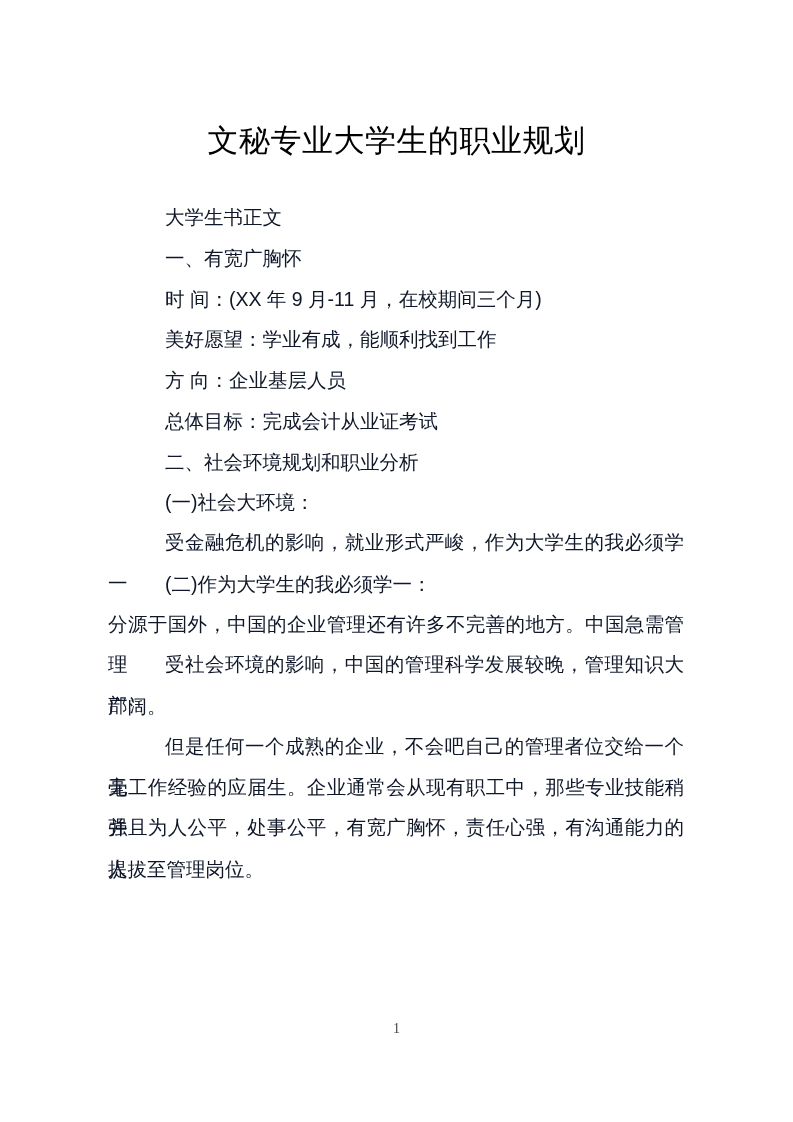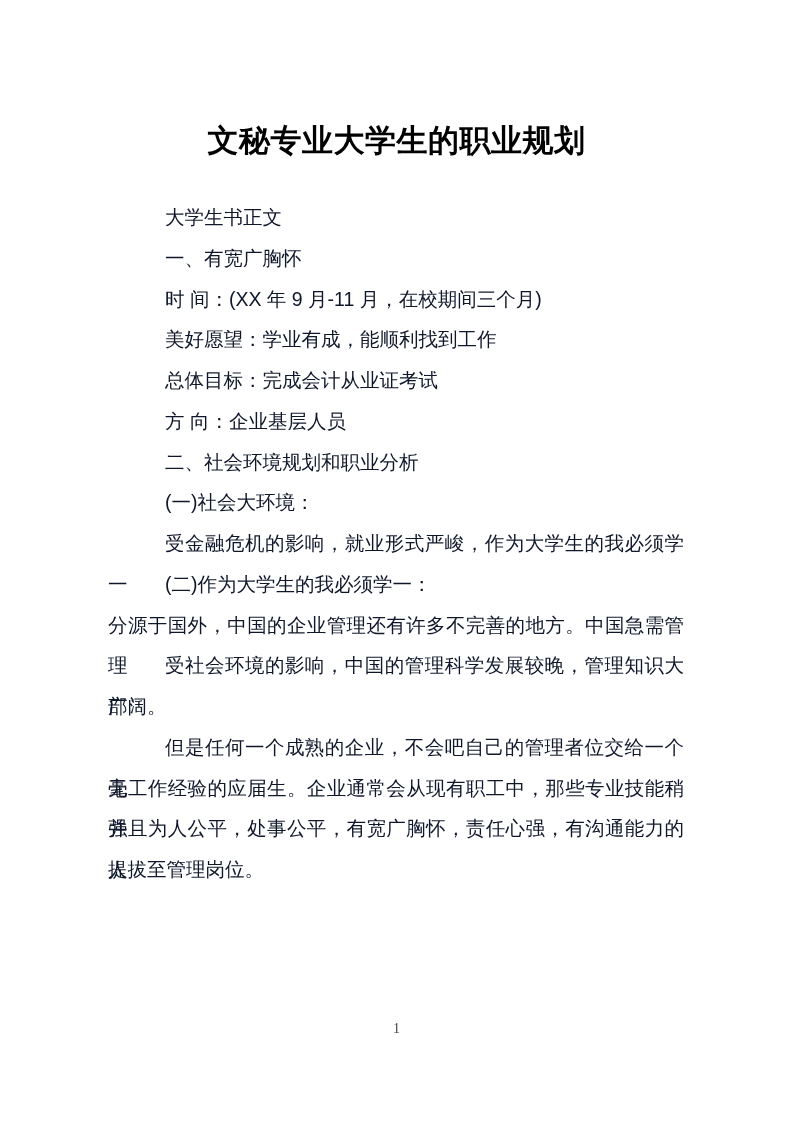--- a/index.html
+++ b/index.html
@@ -16,21 +16,21 @@
     font-family: "Liberation Sans", sans-serif;
     overflow: hidden;
   }
   .doc-title {
     position: absolute;
     top: 96px;
     left: 0;
     width: 100%;
     text-align: center;
     font-size: 31px;
-    font-weight: bold;
+    font-weight: normal;
     line-height: 48px;
     letter-spacing: 0.5px;
     color: #000000;
   }
   .doc-body {
     position: absolute;
     top: 197px;
     left: 108px;
     width: 576px;
     font-size: 19.5px;
@@ -40,20 +40,21 @@
     height: 40.75px;
     line-height: 40.75px;
     text-align: left;
   }
   .line.indent {
     text-indent: 57px;
   }
   .line.fill {
     text-align: justify;
     text-align-last: justify;
+    font-family: Liberation Serif, serif;
   }
   .page-number {
     position: absolute;
     top: 1019px;
     left: 0;
     width: 100%;
     text-align: center;
     font-size: 14px;
     line-height: 20px;
     font-family: "Liberation Serif", serif;
@@ -64,22 +65,22 @@
 <body>
 
 <div class="page">
   <h1 class="doc-title">文秘专业大学生的职业规划</h1>
 
   <div class="doc-body">
       <div class="line indent">大学生书正文</div>
       <div class="line indent">一、有宽广胸怀</div>
       <div class="line indent">时 间：(XX 年 9 月-11 月，在校期间三个月)</div>
       <div class="line indent">美好愿望：学业有成，能顺利找到工作</div>
+      <div class="line indent">方 向：企业基层人员</div>
       <div class="line indent">总体目标：完成会计从业证考试</div>
-      <div class="line indent">方 向：企业基层人员</div>
       <div class="line indent">二、社会环境规划和职业分析</div>
       <div class="line indent">(一)社会大环境：</div>
       <div class="line indent fill">受金融危机的影响，就业形式严峻，作为大学生的我必须学一</div>
       <div class="line indent">(二)作为大学生的我必须学一：</div>
       <div class="line fill">分源于国外，中国的企业管理还有许多不完善的地方。中国急需管理</div>
       <div class="line indent fill">受社会环境的影响，中国的管理科学发展较晚，管理知识大部</div>
       <div class="line">广阔。</div>
       <div class="line indent fill">但是任何一个成熟的企业，不会吧自己的管理者位交给一个毫</div>
       <div class="line fill">无工作经验的应届生。企业通常会从现有职工中，那些专业技能稍强</div>
       <div class="line fill">并且为人公平，处事公平，有宽广胸怀，责任心强，有沟通能力的人</div>

